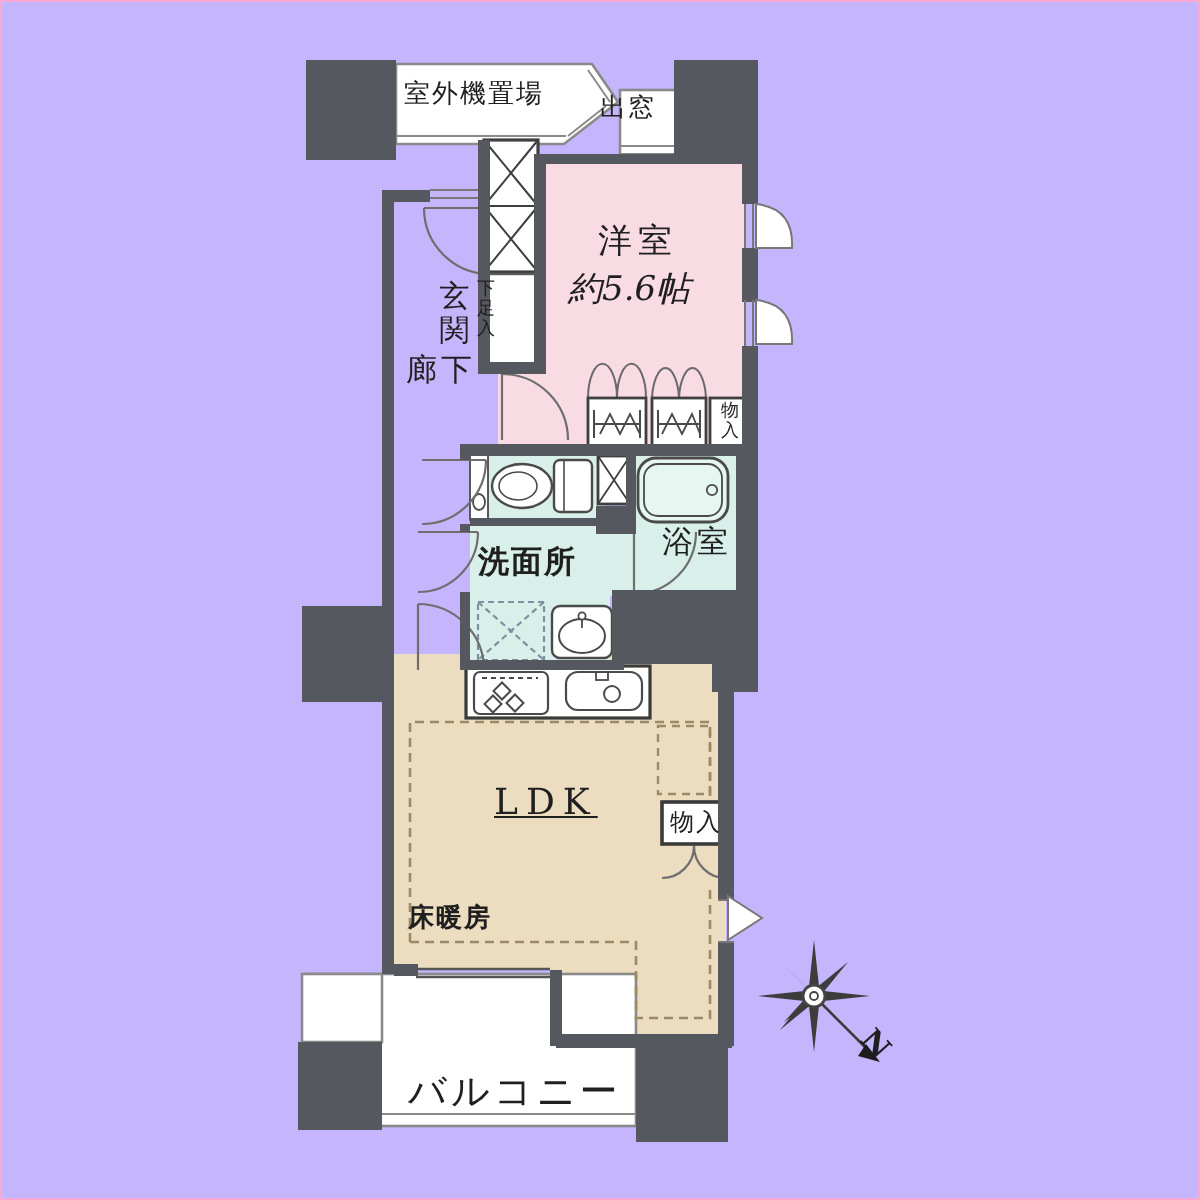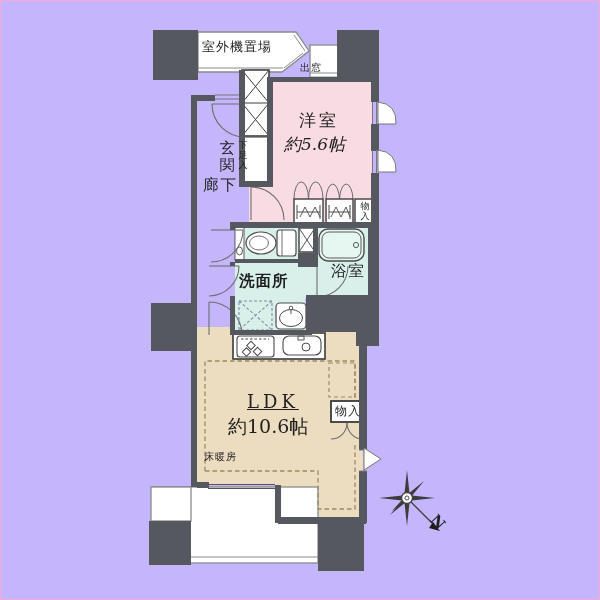--- a/index.html
+++ b/index.html
@@ -240,27 +240,27 @@
       <polygon points="391,510 404.3,495.3 407.7,498.7"></polygon>
     </g>
     <line x1="406" y1="497" x2="432" y2="523" stroke="#3c3c3c" stroke-width="1.3"></line>
     <polygon points="439,530 428,527 432,521" fill="#1d1d1d"></polygon>
     <circle cx="406" cy="497" r="5.5" fill="#ffffff" stroke="#444" stroke-width="1.4"></circle>
     <circle cx="406" cy="497" r="2" fill="none" stroke="#444" stroke-width="0.9"></circle>
   </g>
 </svg>
 
 <div class="lbl" style="left:201px;top:37px;font-size:13px;letter-spacing:1px;">室外機置場</div>
-<div class="lbl" style="left:299px;top:60px;font-size:10px;letter-spacing:1px;">出窓</div>
+<div class="lbl" style="left:299px;top:44px;font-size:13px;letter-spacing:1px;">出窓</div>
 <div class="lbl" style="left:298px;top:108px;font-size:17px;letter-spacing:3px;font-family:Liberation Serif, serif;">洋室</div>
 <div class="lbl" style="left:283px;top:132px;font-size:17px;font-style:italic;">約5.6帖</div>
 <div class="vlbl" style="left:206px;top:139px;font-size:15px;margin-left:12px;">玄関</div>
 <div class="vlbl" style="left:237px;top:139px;font-size:9px;">下足入</div>
 <div class="lbl" style="left:202px;top:174px;font-size:15.5px;letter-spacing:2px;">廊下</div>
 <div class="vlbl" style="left:359px;top:200px;font-size:9px;">物入</div>
 <div class="lbl" style="left:238px;top:270px;font-size:15.5px;letter-spacing:1px;font-weight:bold;">洗面所</div>
 <div class="lbl" style="left:330px;top:260px;font-size:15.5px;letter-spacing:2px;">浴室</div>
 <div class="lbl" style="left:246px;top:390px;font-size:18px;letter-spacing:4px;text-decoration:underline;">LDK</div>
-<div class="lbl" style="left:227px;top:413px;font-size:19px;">約10.6帖</div>
-<div class="lbl" style="left:203px;top:449px;font-size:10px;letter-spacing:1px;">床暖房</div>
+<div class="lbl" style="left:203px;top:449px;font-size:13px;letter-spacing:1px;font-weight:bold;">床暖房</div>
 <div class="lbl" style="left:334px;top:402px;font-size:12px;letter-spacing:1px;">物入</div>
+<div class="lbl" style="left:203px;top:532px;font-size:19px;letter-spacing:2px;">バルコニー</div>
 <div class="lbl" style="left:430px;top:512px;font-size:15px;font-weight:bold;transform:rotate(48deg);">N</div>
 </div>
 
 </body></html>

